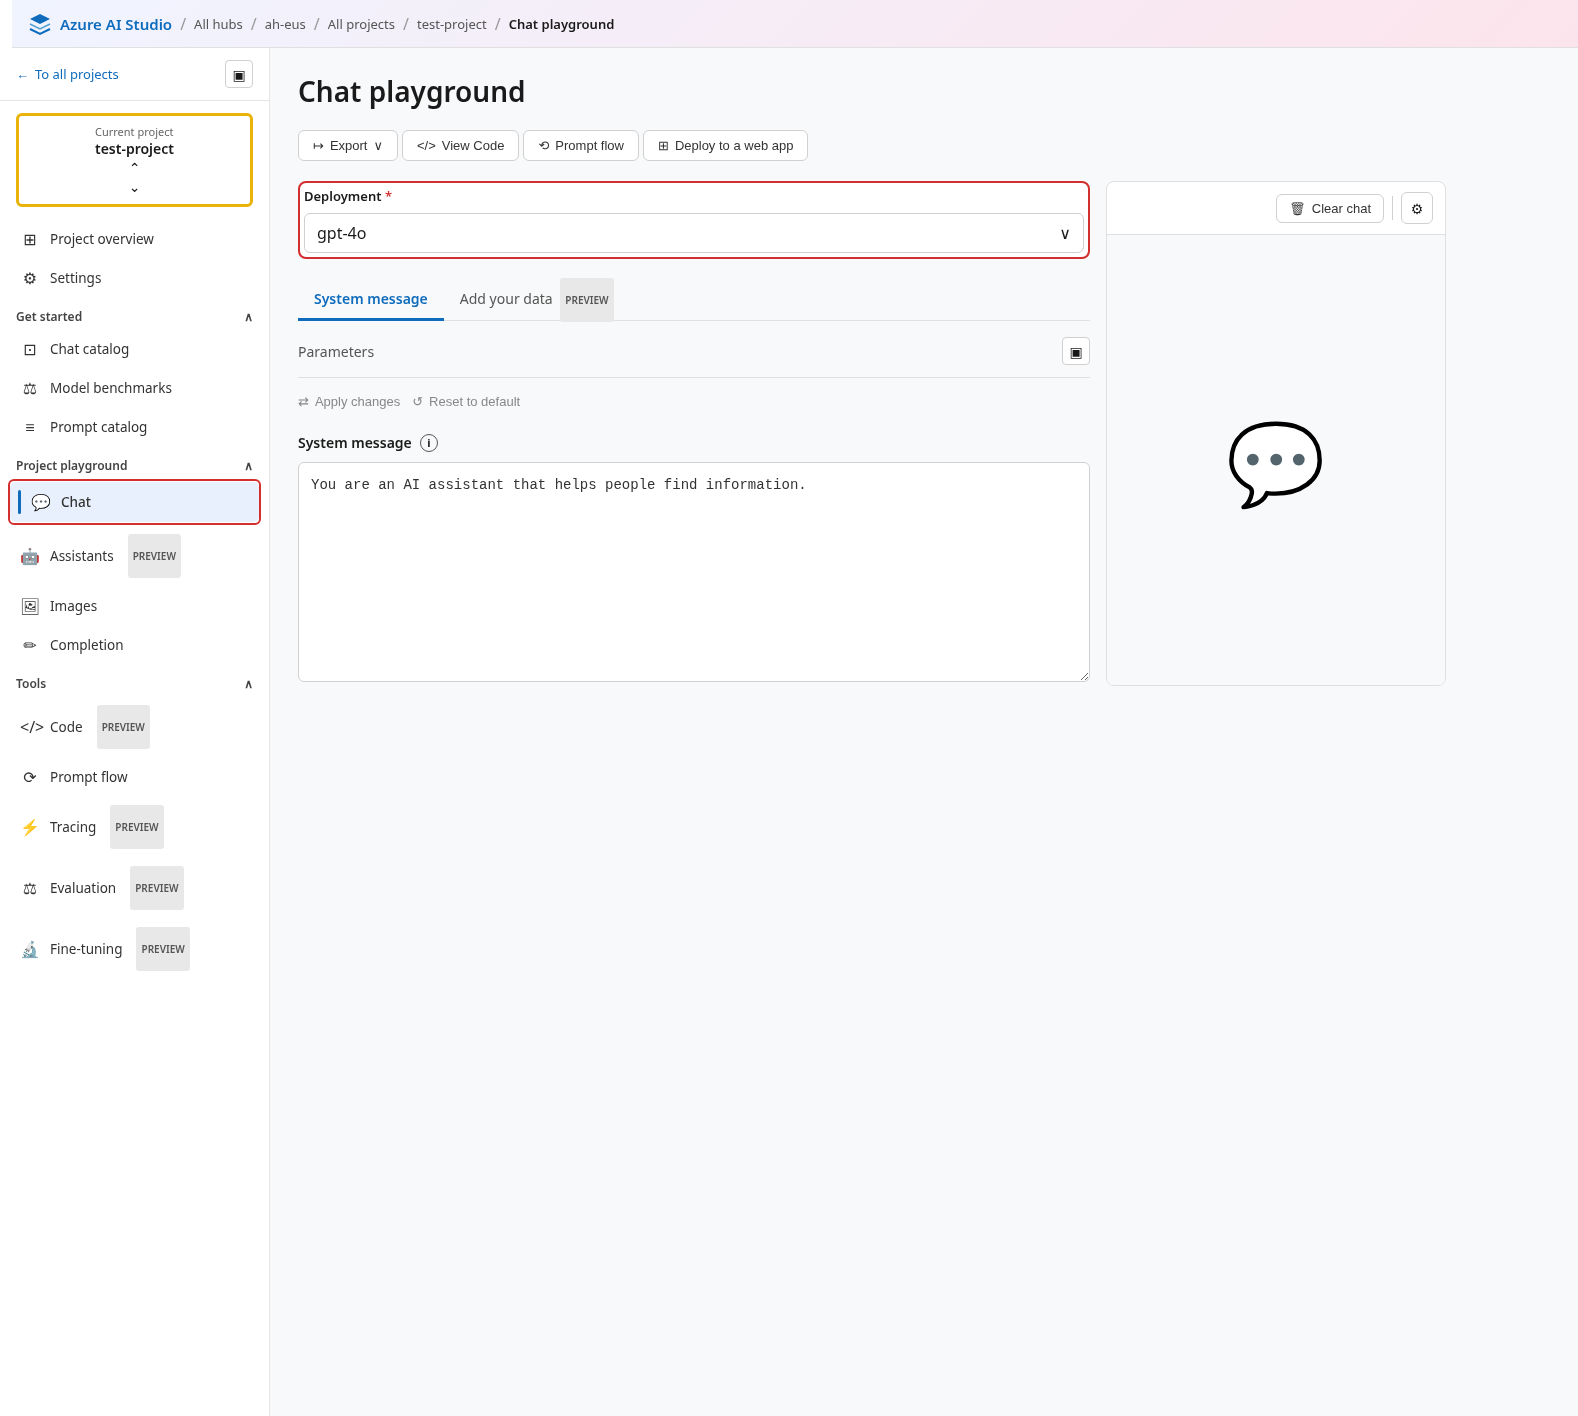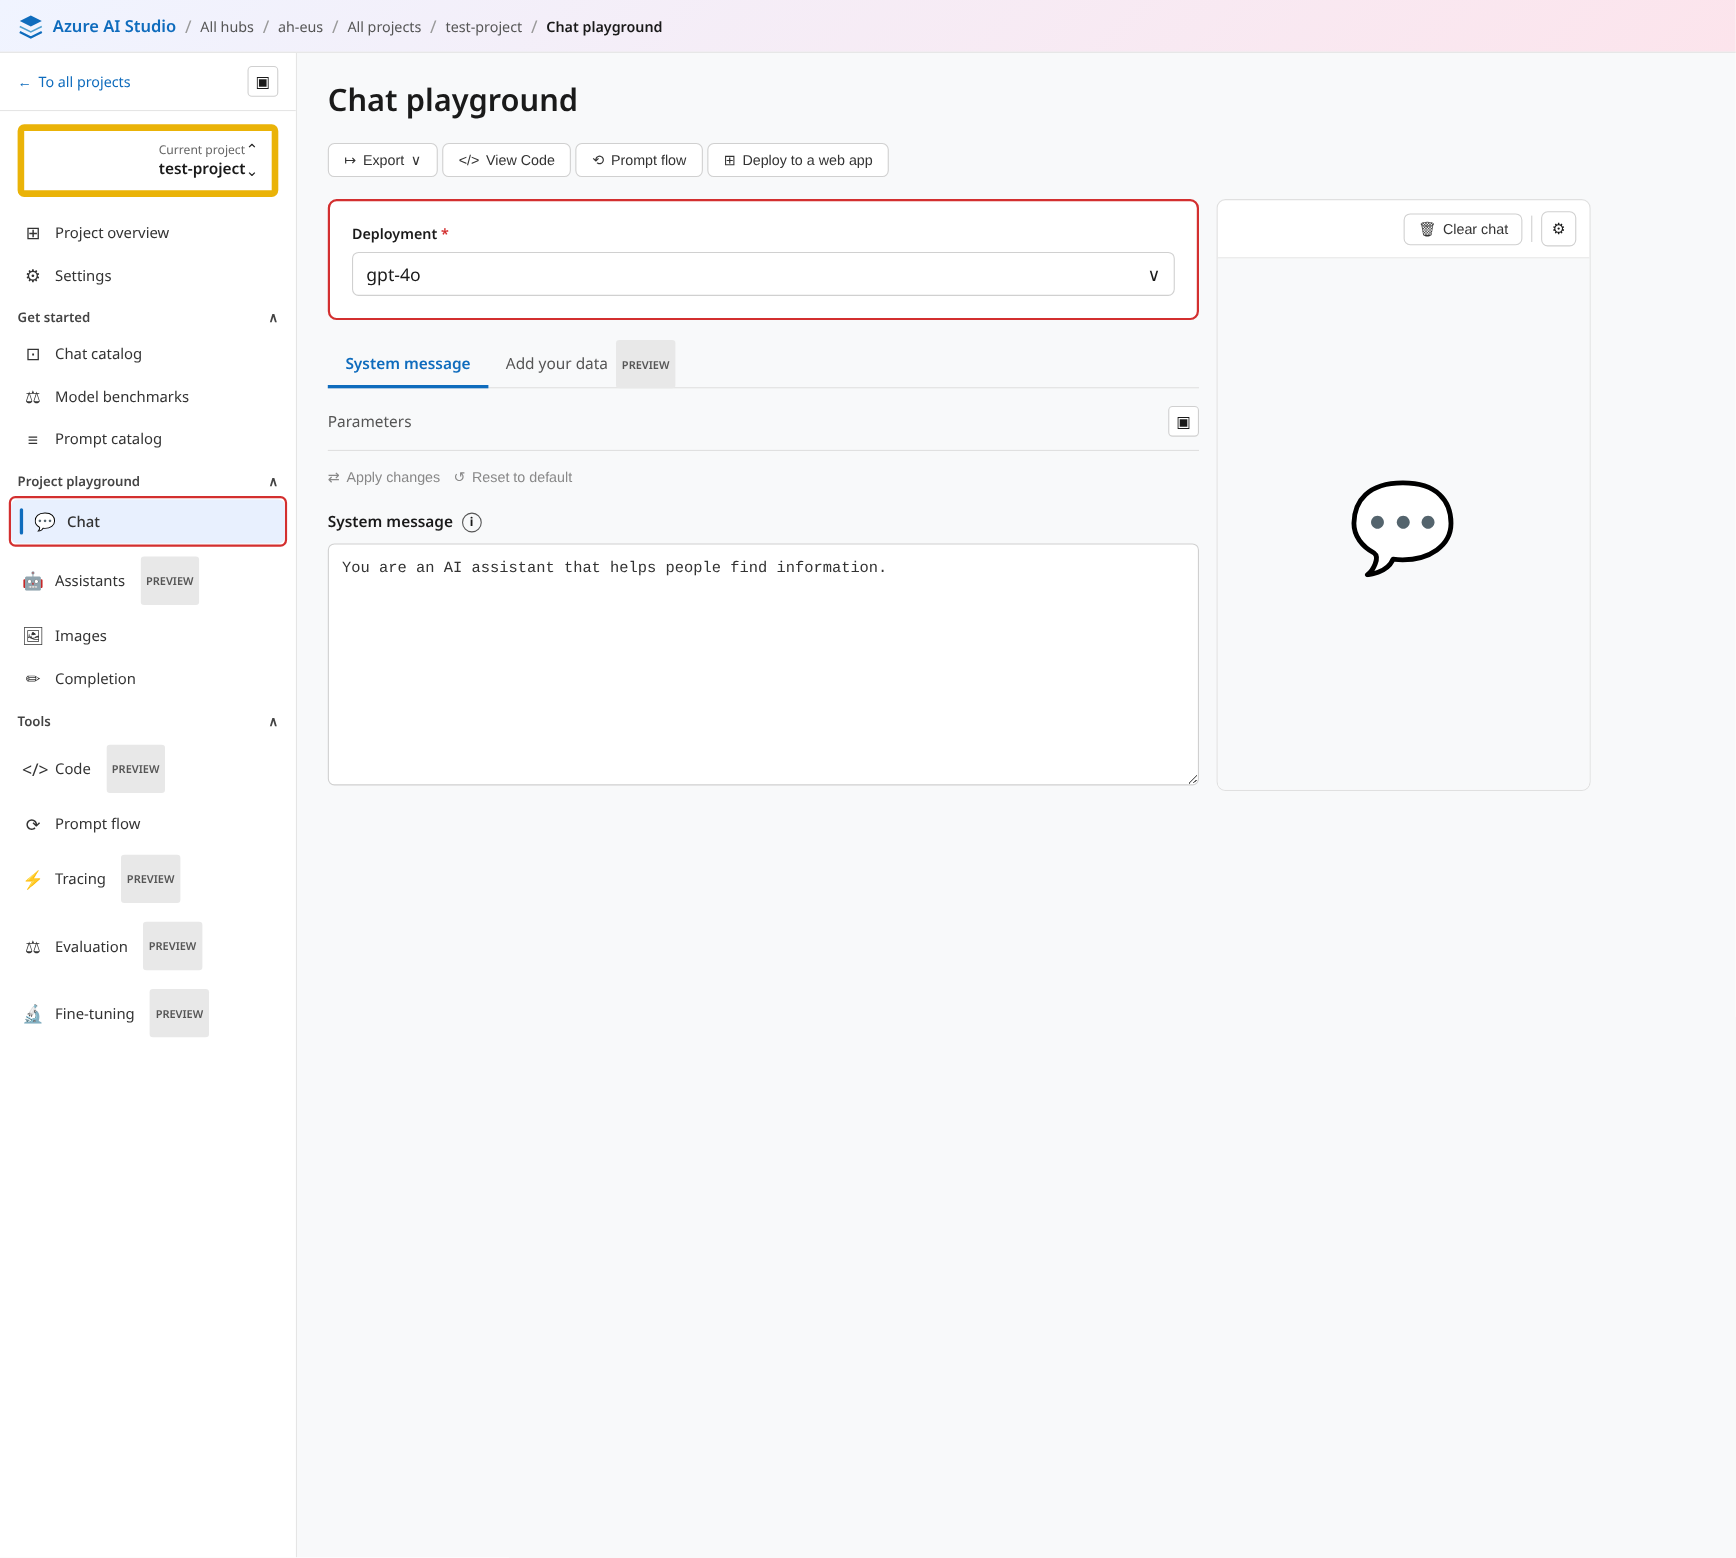--- a/index.html
+++ b/index.html
@@ -2,21 +2,21 @@
 <html><head>
   <meta charset="utf-8">
   <style>
     * { box-sizing: border-box; margin: 0; padding: 0; }
     body { font-family: 'Segoe UI', system-ui, sans-serif; font-size: 14px; color: #1a1a1a; background: #fff; display: flex; flex-direction: column; height: 100vh; overflow: hidden; }
 
     
     .topbar {
       display: flex; align-items: center; padding: 0 16px; height: 48px;
       background: linear-gradient(135deg, #f0f4ff 0%, #fce4ec 100%);
-      border-bottom: 1px solid #e0e0e0; gap: 8px; flex-shrink: 0;
+      border-bottom: 1px solid #e0e0e0; gap: 8px; flex-shrink: 0; margin-left: 12px;
     }
     .topbar-logo { display: flex; align-items: center; gap: 8px; font-weight: 600; font-size: 15px; color: #0f6cbd; }
     .topbar-logo svg { width: 24px; height: 24px; }
     .topbar-sep { color: #999; font-size: 16px; }
     .topbar-crumb { color: #555; font-size: 13px; cursor: pointer; }
     .topbar-crumb.active { color: #1a1a1a; font-weight: 600; }
 
     
     .main-layout { display: flex; flex: 1; overflow: hidden; }
 
@@ -24,21 +24,21 @@
     .sidebar {
       width: 270px; flex-shrink: 0; background: #fff;
       border-right: 1px solid #e5e5e5; display: flex; flex-direction: column;
       overflow-y: auto; padding-bottom: 16px;
     }
 
     .sidebar-top { padding: 12px 16px; border-bottom: 1px solid #e5e5e5; display: flex; align-items: center; justify-content: space-between; }
     .sidebar-back { display: flex; align-items: center; gap: 6px; color: #0f6cbd; cursor: pointer; font-size: 13px; }
     .sidebar-collapse-btn { width: 28px; height: 28px; border: 1px solid #d0d0d0; border-radius: 4px; display: flex; align-items: center; justify-content: center; cursor: pointer; background: #fff; }
 
-    .project-selector { margin: 12px 16px; border: 6px solid #eab308; border-radius: 6px; padding: 8px 12px; display: flex; align-items: center; justify-content: flex-end; cursor: pointer; }
+    .project-selector { margin: 12px 16px; border: 3px solid #eab308; border-radius: 6px; padding: 8px 12px; display: flex; align-items: center; justify-content: flex-start; cursor: pointer; flex-direction: column; }
     .project-label { font-size: 11px; color: #666; }
     .project-name { font-weight: 600; font-size: 14px; }
 
     .sidebar-section { padding: 0 8px; }
     .sidebar-section-header { display: flex; align-items: center; justify-content: space-between; padding: 10px 8px 4px 8px; color: #444; font-size: 12px; font-weight: 600; cursor: pointer; text-align: right; }
     .sidebar-item {
       display: flex; align-items: center; gap: 10px; padding: 8px 12px;
       border-radius: 6px; cursor: pointer; color: #333; font-size: 13.5px;
       margin: 1px 0;
     }
@@ -70,21 +70,21 @@
       border: 1px solid #d0d0d0; border-radius: 6px; background: #fff;
       cursor: pointer; font-size: 13px; color: #333;
     }
 
     
     .panel-layout { display: flex; gap: 16px; }
     .left-panel { flex: 1; min-width: 0; }
 
     
     .deployment-box {
-      border: 2px solid #d32f2f; border-radius: 8px; padding: 20px;
+      border: 2px solid #d32f2f; border-radius: 8px; padding: 4px;
       background: #fff; margin-bottom: 20px;
     }
     .deployment-label { font-size: 13px; font-weight: 600; margin-bottom: 8px; }
     .deployment-label span.req { color: #d32f2f; }
     .deployment-select {
       display: flex; align-items: center; justify-content: space-between;
       border: 1px solid #d0d0d0; border-radius: 6px; padding: 8px 12px;
       background: #fff; cursor: pointer; font-size: 16px;
     }
 

